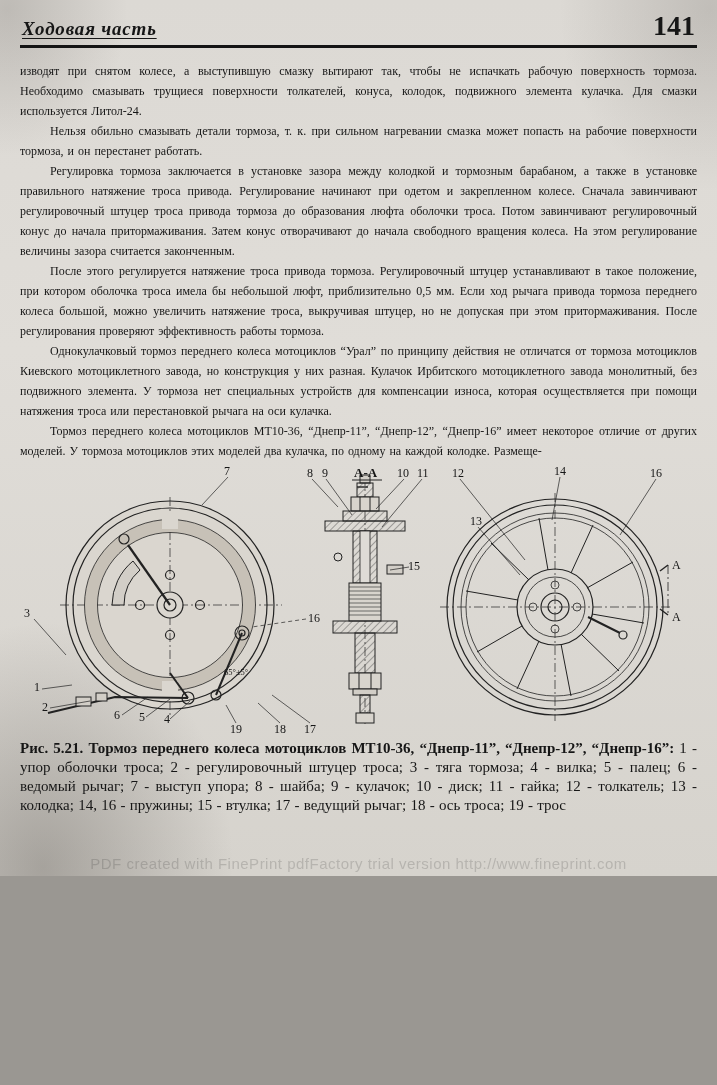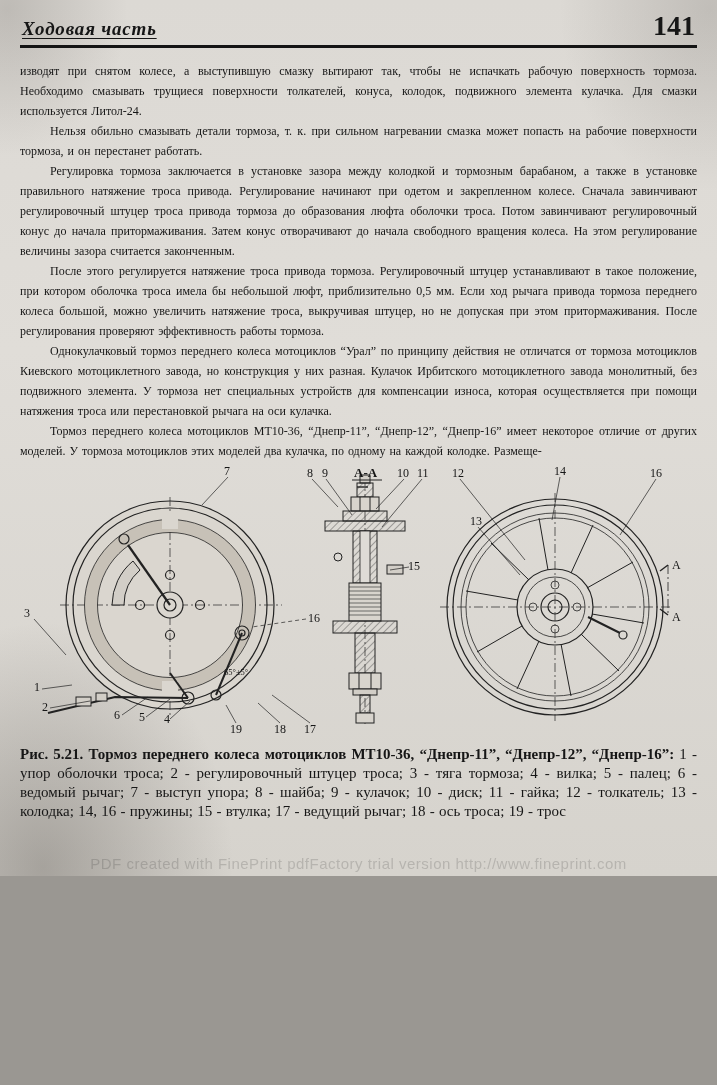--- a/index.html
+++ b/index.html
@@ -28,21 +28,21 @@
   .page-number{font-weight:bold;font-size:28px;}
   .body-text{margin-top:13px;}
   .para{
     margin:0;font-size:12px;line-height:20px;text-align:justify;
     text-indent:30px;word-spacing:1px;
   }
   .para.no-indent{text-indent:0;}
   figure{margin:4px 0 0 0;padding:0;}
   .fig-svg{display:block;}
   .caption{
-    margin-top:8px;font-size:15px;line-height:19px;text-align:justify;
+    margin-top:2px;font-size:15px;line-height:19px;text-align:justify;
     word-spacing:.5px;
   }
   .caption strong{font-weight:bold;}
   .watermark{
     position:absolute;left:0;bottom:4px;width:100%;text-align:center;
     font-family:Liberation Sans, sans-serif;
     font-size:15px;color:rgba(40,40,40,.18);letter-spacing:.5px;
     pointer-events:none;
   }
   svg text{

